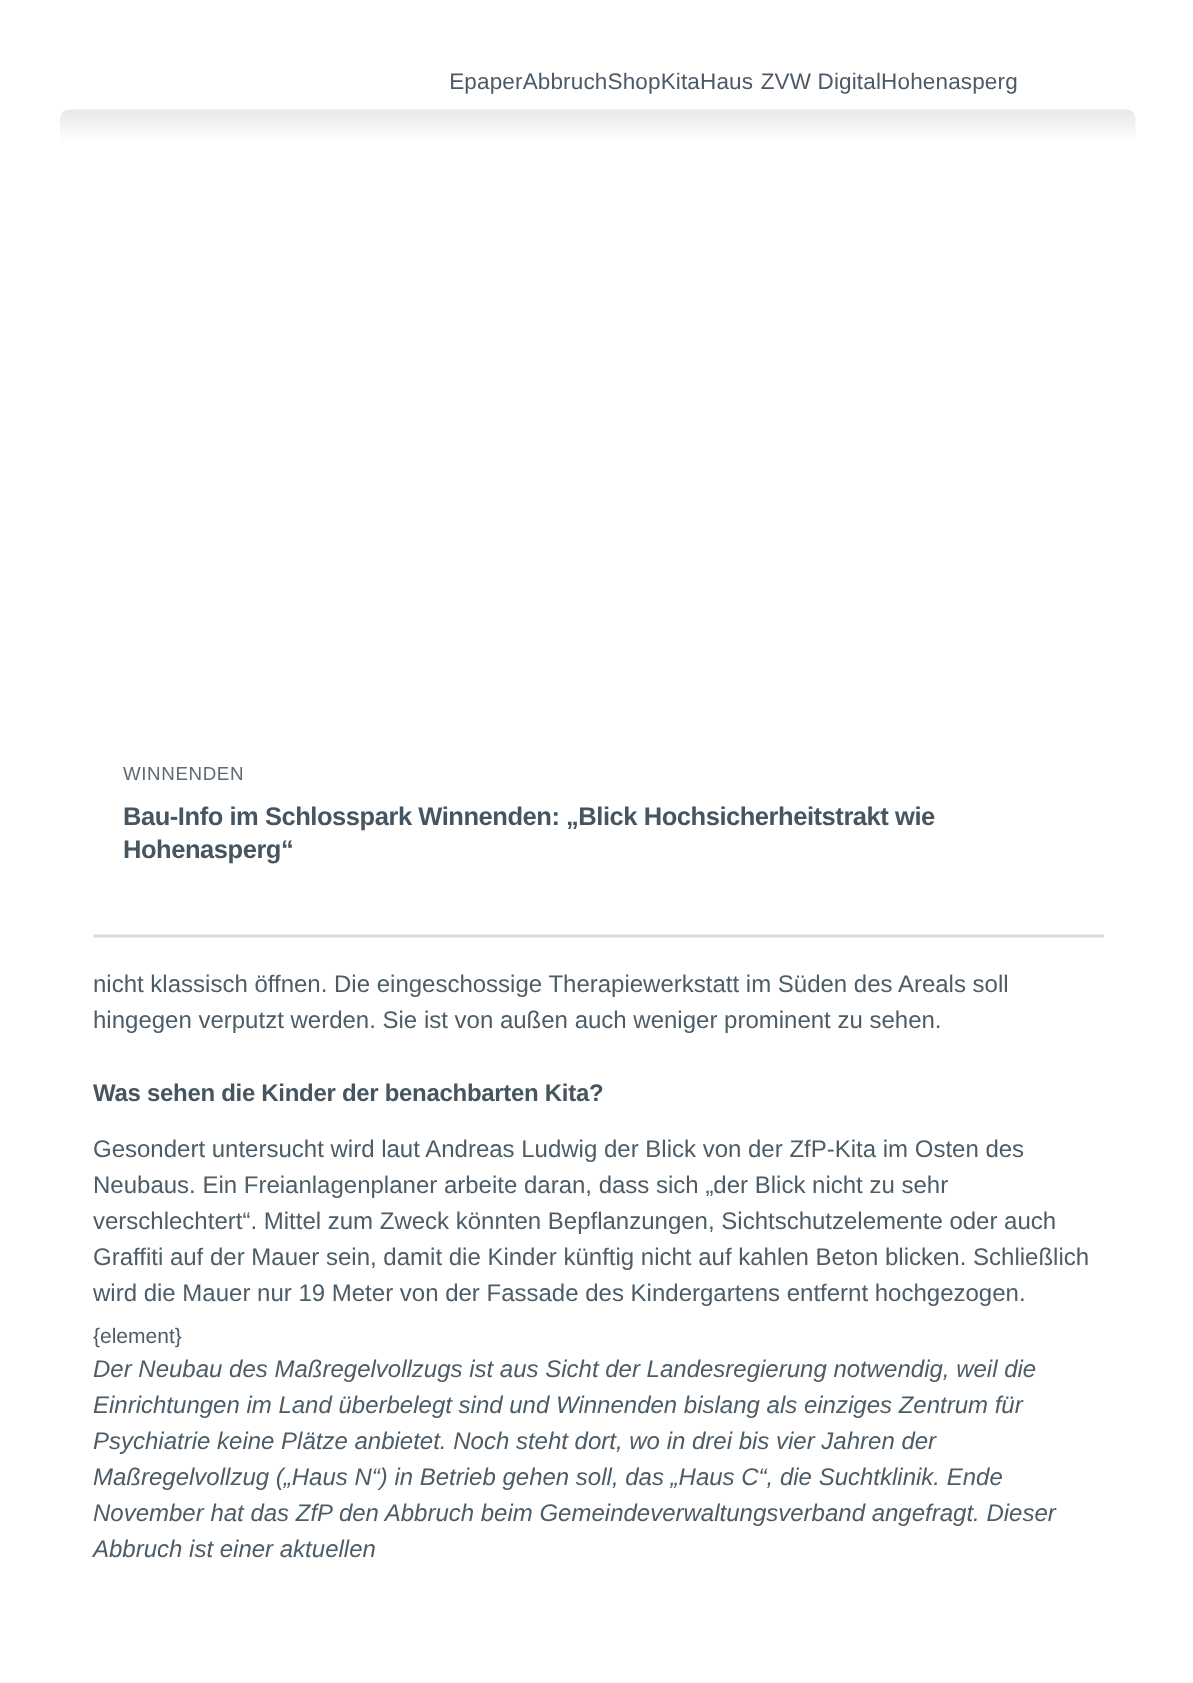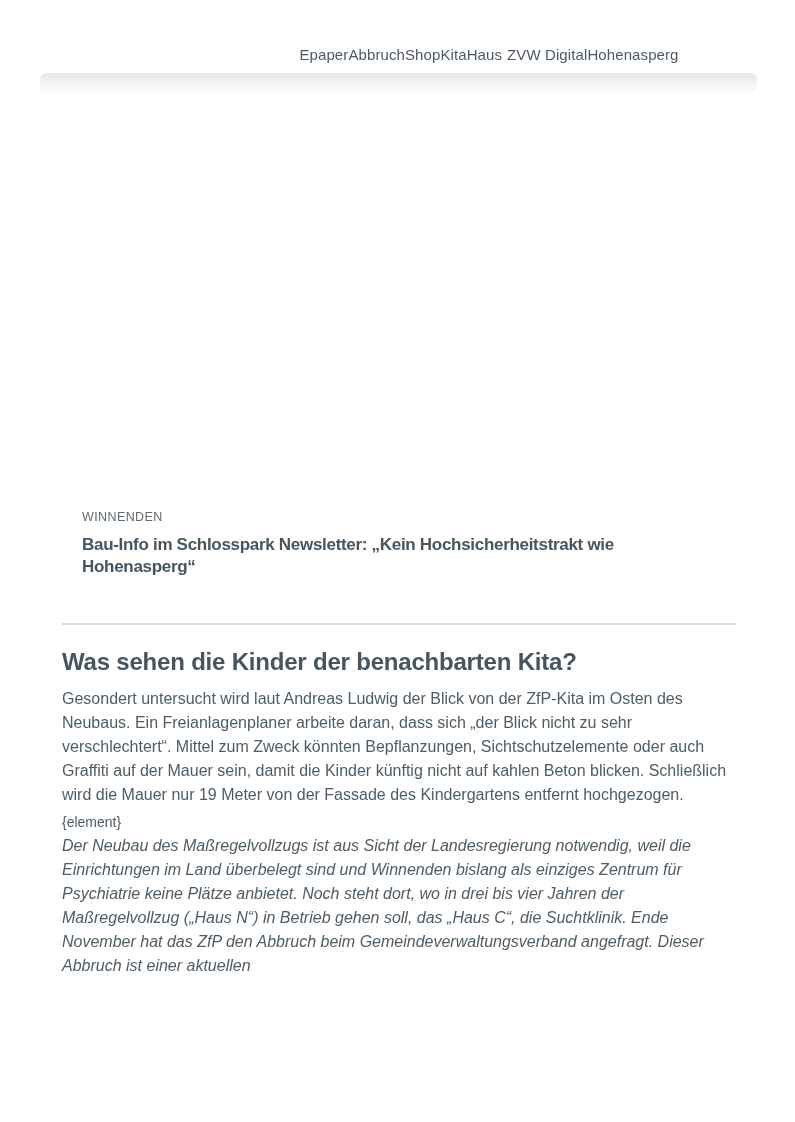--- a/index.html
+++ b/index.html
@@ -52,21 +52,21 @@
     letter-spacing:-0.3px;color:var(--headline-text);
   }
   .rule{
     margin-top:45px;height:2px;width:674px;background:var(--rule-color);border:0;
   }
   .paragraph{
     margin-top:20px;font-size:16px;line-height:24px;
     color:var(--body-text);letter-spacing:0px;
   }
   .subheading{
-    margin-top:24px;font-size:24px;line-height:26px;font-weight:700;
+    margin-top:24px;font-size:16px;line-height:26px;font-weight:700;
     color:var(--headline-text);letter-spacing:-0.2px;
   }
   .paragraph.after-subheading{margin-top:12px;}
   .element-placeholder{
     margin-top:6px;font-size:14px;line-height:19px;color:var(--body-text);
   }
   .paragraph.after-element{margin-top:2px;font-style:italic;}
 </style>
 </head>
 <body>
@@ -84,24 +84,25 @@
   </nav>
 
   <div class="header-shadow"></div>
 
   <div class="image-area"></div>
 
   <article class="article">
     <div>
       <a href="#" class="kicker">WINNENDEN</a>
     </div>
-    <h1 class="headline">Bau-Info im Schlosspark Newsletter: „Kein Hochsicherheitstrakt wie Hohenasperg“</h1>
+    <h1 class="headline">Bau-Info im Schlosspark Winnenden: „Blick Hochsicherheitstrakt wie Hohenasperg“</h1>
 
     <hr class="rule">
 
+    <p class="paragraph">nicht klassisch öffnen. Die eingeschossige Therapiewerkstatt im Süden des Areals soll hingegen verputzt werden. Sie ist von außen auch weniger prominent zu sehen.</p>
 
     <h2 class="subheading">Was sehen die Kinder der benachbarten Kita?</h2>
 
     <p class="paragraph after-subheading">Gesondert untersucht wird laut Andreas Ludwig der Blick von der ZfP-Kita im Osten des Neubaus. Ein Freianlagenplaner arbeite daran, dass sich „der Blick nicht zu sehr verschlechtert“. Mittel zum Zweck könnten Bepflanzungen, Sichtschutzelemente oder auch Graffiti auf der Mauer sein, damit die Kinder künftig nicht auf kahlen Beton blicken. Schließlich wird die Mauer nur 19 Meter von der Fassade des Kindergartens entfernt hochgezogen.</p>
 
     <p class="element-placeholder">{element}</p>
 
     <p class="paragraph after-element">Der Neubau des Maßregelvollzugs ist aus Sicht der Landesregierung notwendig, weil die Einrichtungen im Land überbelegt sind und Winnenden bislang als einziges Zentrum für Psychiatrie keine Plätze anbietet. Noch steht dort, wo in drei bis vier Jahren der Maßregelvollzug („Haus N“) in Betrieb gehen soll, das „Haus C“, die Suchtklinik. Ende November hat das ZfP den Abbruch beim Gemeindeverwaltungsverband angefragt. Dieser Abbruch ist einer aktuellen</p>
   </article>
 

